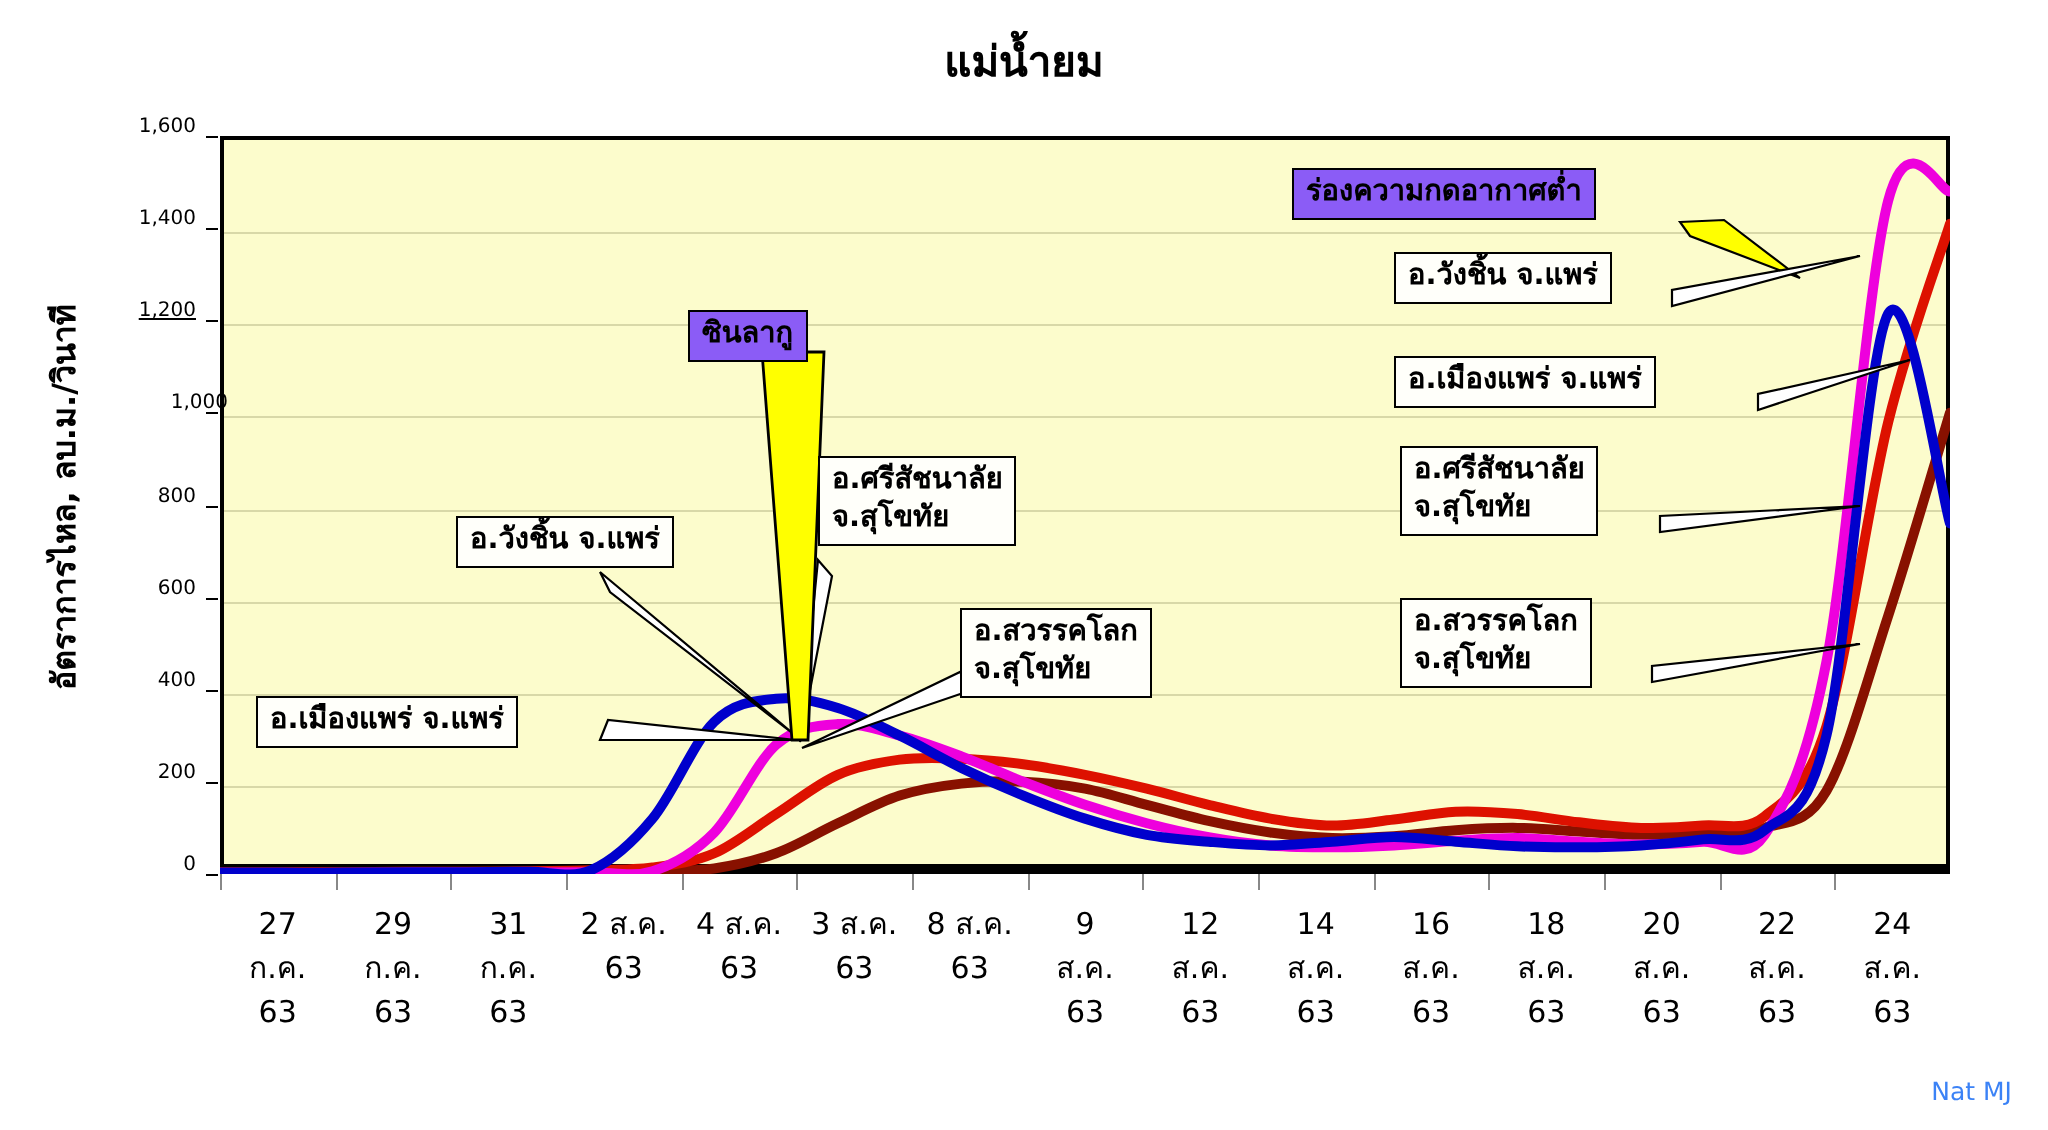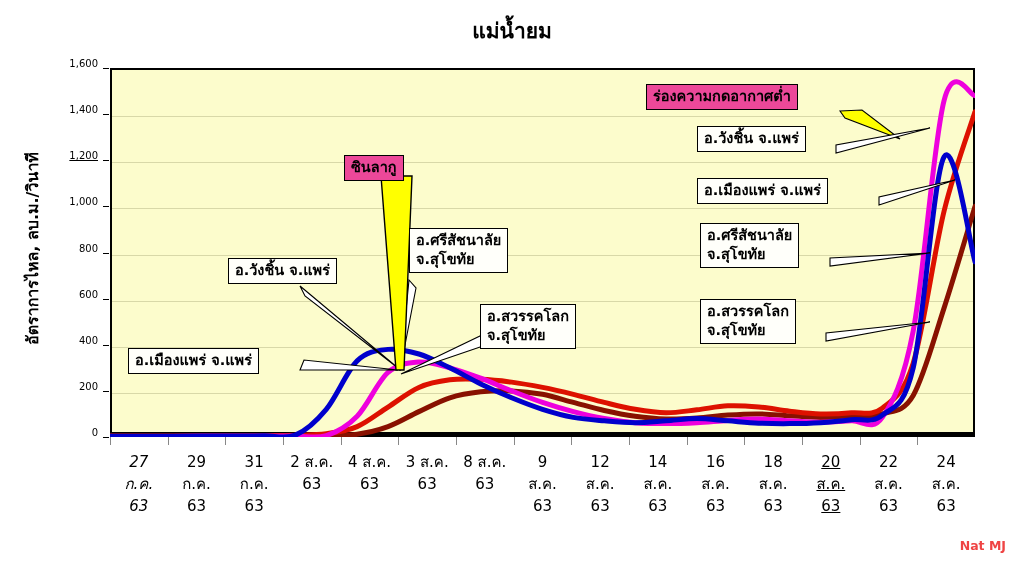--- a/index.html
+++ b/index.html
@@ -79,38 +79,38 @@
     border:1.6px solid #000;
     font-size:14.5px;font-weight:bold;color:#000;
     padding:2px 6px 3px 6px;
     line-height:1.28;
     white-space:nowrap;
     box-sizing:border-box;
     z-index:30;
   }
   .callout.two-line{line-height:1.3;}
   .callout.yellow{
-    background:#ec4899;
+    background:#8b5cf6;
     border:1.6px solid #000;
   }
   .callout span{display:block;}
 
   svg.overlay{
     position:absolute;left:0;top:0;width:1024px;height:565px;
     pointer-events:none;
     z-index:20;
   }
   svg.curves{
     position:absolute;left:110px;top:68px;width:865px;height:369px;
     z-index:10;
   }
 
   .credit{
     position:absolute;right:18px;top:538px;
-    font-size:12.5px;font-weight:bold;color:#ef4444;
+    font-size:12.5px;font-weight:normal;color:#3b82f6;
   }
 </style>
 </head>
 <body>
 
 <div id="stage">
 
   <div class="chart-title">แม่น้ำยม</div>
 
   <div class="yaxis-title">อัตราการไหล, ลบ.ม./วินาที</div>
@@ -128,37 +128,37 @@
     <div class="axis-bottom-thick"></div>
   </div>
 
   <div id="yticks">
       <div class="ytick-label" style="left: 0px; width: 98px; top: 58px;">1,600</div>
       <div class="ytick-mark" style="left: 103px; top: 68px;"></div>
       <div class="ytick-label" style="left: 0px; width: 98px; top: 104.125px;">1,400</div>
       <div class="ytick-mark" style="left: 103px; top: 114.125px;"></div>
       <div class="ytick-label" style="left: 0px; width: 98px; top: 150.25px; text-decoration: underline;">1,200</div>
       <div class="ytick-mark" style="left: 103px; top: 160.25px;"></div>
-      <div class="ytick-label" style="left: 0px; width: 98px; top: 196.375px; text-align: right;">1,000</div>
+      <div class="ytick-label" style="left: 16px; width: 98px; top: 196.375px; text-align: right;">1,000</div>
       <div class="ytick-mark" style="left: 103px; top: 206.375px;"></div>
       <div class="ytick-label" style="left: 0px; width: 98px; top: 242.5px;">800</div>
       <div class="ytick-mark" style="left: 103px; top: 252.5px;"></div>
       <div class="ytick-label" style="left: 0px; width: 98px; top: 288.625px;">600</div>
       <div class="ytick-mark" style="left: 103px; top: 298.625px;"></div>
       <div class="ytick-label" style="left: 0px; width: 98px; top: 334.75px;">400</div>
       <div class="ytick-mark" style="left: 103px; top: 344.75px;"></div>
       <div class="ytick-label" style="left: 0px; width: 98px; top: 380.875px;">200</div>
       <div class="ytick-mark" style="left: 103px; top: 390.875px;"></div>
       <div class="ytick-label" style="left: 0px; width: 98px; top: 427px;">0</div>
       <div class="ytick-mark" style="left: 103px; top: 437px;"></div>
     </div>
 
   <div id="xticks">
       <div class="xtick-mark" style="left: 110px;"></div>
-      <div class="xtick-label" style="left: 138.833px; font-style: italic;">
+      <div class="xtick-label" style="left: 138.833px;">
         <span>27</span>
         <span>ก.ค.</span>
         <span>63</span>
       </div>
       <div class="xtick-mark" style="left: 167.667px;"></div>
       <div class="xtick-label" style="left: 196.5px;">
         <span>29</span>
         <span>ก.ค.</span>
         <span>63</span>
       </div>
@@ -212,21 +212,21 @@
         <span>ส.ค.</span>
         <span>63</span>
       </div>
       <div class="xtick-mark" style="left: 744.333px;"></div>
       <div class="xtick-label" style="left: 773.167px;">
         <span>18</span>
         <span>ส.ค.</span>
         <span>63</span>
       </div>
       <div class="xtick-mark" style="left: 802px;"></div>
-      <div class="xtick-label" style="left: 830.833px; text-decoration: underline;">
+      <div class="xtick-label" style="left: 830.833px;">
         <span>20</span>
         <span>ส.ค.</span>
         <span>63</span>
       </div>
       <div class="xtick-mark" style="left: 859.667px;"></div>
       <div class="xtick-label" style="left: 888.5px;">
         <span>22</span>
         <span>ส.ค.</span>
         <span>63</span>
       </div>

